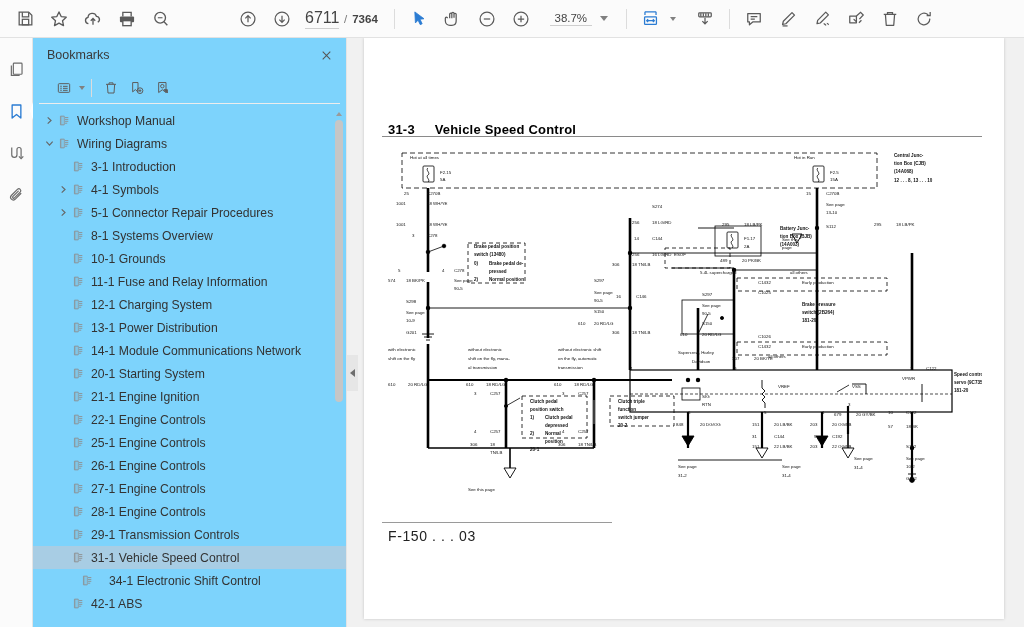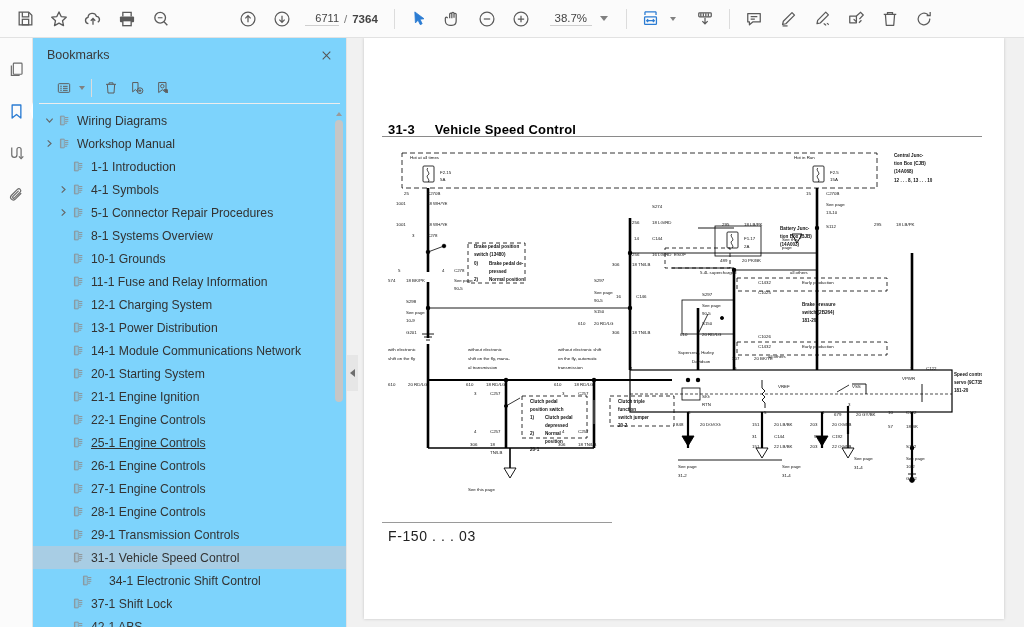--- a/index.html
+++ b/index.html
@@ -25,21 +25,21 @@
     cursor: pointer; border-radius: 3px;
     color: #5a5a5a;
   }
   .tb-btn svg { display: block; }
   .tb-sep { width: 1px; height: 20px; background: #dcdcdc; margin: 0 7px; }
 
   .pagebox { display: flex; align-items: center; font-size: 11.5px; color: #444; }
   .pagefield {
     width: 34px; text-align: right;
     border: none; border-bottom: 1px solid #cfcfcf;
-    background: transparent; font-size: 11px; color: #444;
+    background: transparent; font-size: 16px; color: #444;
     font-family: "Liberation Sans", sans-serif;
     padding-bottom: 1px; outline: none;
   }
   .pagesep { margin: 0 5px; color: #777; }
   .pagetotal { color: #444; font-weight: bold; font-size: 11.5px; }
 
   .zoombox { display: flex; align-items: center; margin-left: 12px; }
   .zoomval {
     font-size: 11.5px; color: #444; width: 42px; text-align: center;
     border-bottom: 1px solid #cfcfcf; padding-bottom: 1px;
@@ -401,57 +401,57 @@
             <circle cx="11" cy="9.3" r="2.6"></circle>
             <path d="M13.5 14.5l5 5v-5z" fill="currentColor"></path>
           </svg>
         </div>
       </div>
 
       <div class="tree">
           <div class="tnode" style="padding-left: 8px;">
             <span class="twist">
               <svg width="9" height="9" viewBox="0 0 10 10" fill="none" stroke="currentColor" stroke-width="1.3">
-                <path d="M1.5 3L5 6.7 8.5 3"></path>
-              </svg>
-            </span>
-            <span class="bm-ico">
-              <svg width="13" height="13" viewBox="0 0 24 24" fill="none" stroke="currentColor" stroke-width="1.6">
-  <path d="M4.5 4h7v16h-7z"></path>
-                <path d="M13 6.5h6M13 10h6M13 13.5h6M13 17h4"></path>
-  <path d="M7 4v16" stroke-width="1"></path>
-              </svg>
-            </span>
-            <span class="tlabel">Wiring Diagrams</span>
+                <path d="M3 1.5L6.7 5 3 8.5"></path>
+              </svg>
+            </span>
+            <span class="bm-ico">
+              <svg width="13" height="13" viewBox="0 0 24 24" fill="none" stroke="currentColor" stroke-width="1.6">
+  <path d="M4.5 4h7v16h-7z"></path>
+                <path d="M13 6.5h6M13 10h6M13 13.5h6M13 17h4"></path>
+  <path d="M7 4v16" stroke-width="1"></path>
+              </svg>
+            </span>
+            <span class="tlabel">Workshop Manual</span>
           </div>
           <div class="tnode" style="padding-left: 8px;">
             <span class="twist">
               <svg width="9" height="9" viewBox="0 0 10 10" fill="none" stroke="currentColor" stroke-width="1.3">
-                <path d="M3 1.5L6.7 5 3 8.5"></path>
-              </svg>
-            </span>
-            <span class="bm-ico">
-              <svg width="13" height="13" viewBox="0 0 24 24" fill="none" stroke="currentColor" stroke-width="1.6">
-  <path d="M4.5 4h7v16h-7z"></path>
-                <path d="M13 6.5h6M13 10h6M13 13.5h6M13 17h4"></path>
-  <path d="M7 4v16" stroke-width="1"></path>
-              </svg>
-            </span>
-            <span class="tlabel">Workshop Manual</span>
-          </div>
-          <div class="tnode" style="padding-left: 22px;">
-            <span class="twist"></span>
-            <span class="bm-ico">
-              <svg width="13" height="13" viewBox="0 0 24 24" fill="none" stroke="currentColor" stroke-width="1.6">
-  <path d="M4.5 4h7v16h-7z"></path>
-                <path d="M13 6.5h6M13 10h6M13 13.5h6M13 17h4"></path>
-  <path d="M7 4v16" stroke-width="1"></path>
-              </svg>
-            </span>
-            <span class="tlabel">1-1 Introduction</span>
+                <path d="M1.5 3L5 6.7 8.5 3"></path>
+              </svg>
+            </span>
+            <span class="bm-ico">
+              <svg width="13" height="13" viewBox="0 0 24 24" fill="none" stroke="currentColor" stroke-width="1.6">
+  <path d="M4.5 4h7v16h-7z"></path>
+                <path d="M13 6.5h6M13 10h6M13 13.5h6M13 17h4"></path>
+  <path d="M7 4v16" stroke-width="1"></path>
+              </svg>
+            </span>
+            <span class="tlabel">Wiring Diagrams</span>
+          </div>
+          <div class="tnode" style="padding-left: 22px;">
+            <span class="twist"></span>
+            <span class="bm-ico">
+              <svg width="13" height="13" viewBox="0 0 24 24" fill="none" stroke="currentColor" stroke-width="1.6">
+  <path d="M4.5 4h7v16h-7z"></path>
+                <path d="M13 6.5h6M13 10h6M13 13.5h6M13 17h4"></path>
+  <path d="M7 4v16" stroke-width="1"></path>
+              </svg>
+            </span>
+            <span class="tlabel">3-1 Introduction</span>
           </div>
           <div class="tnode" style="padding-left: 22px;">
             <span class="twist">
               <svg width="9" height="9" viewBox="0 0 10 10" fill="none" stroke="currentColor" stroke-width="1.3">
                 <path d="M3 1.5L6.7 5 3 8.5"></path>
               </svg>
             </span>
             <span class="bm-ico">
               <svg width="13" height="13" viewBox="0 0 24 24" fill="none" stroke="currentColor" stroke-width="1.6">
   <path d="M4.5 4h7v16h-7z"></path>
@@ -568,21 +568,21 @@
             <span class="twist"></span>
             <span class="bm-ico">
               <svg width="13" height="13" viewBox="0 0 24 24" fill="none" stroke="currentColor" stroke-width="1.6">
   <path d="M4.5 4h7v16h-7z"></path>
                 <path d="M13 6.5h6M13 10h6M13 13.5h6M13 17h4"></path>
   <path d="M7 4v16" stroke-width="1"></path>
               </svg>
             </span>
             <span class="tlabel">22-1 Engine Controls</span>
           </div>
-          <div class="tnode" style="padding-left: 22px; text-decoration: underline;">
+          <div class="tnode" style="padding-left: 22px;">
             <span class="twist"></span>
             <span class="bm-ico">
               <svg width="13" height="13" viewBox="0 0 24 24" fill="none" stroke="currentColor" stroke-width="1.6">
   <path d="M4.5 4h7v16h-7z"></path>
                 <path d="M13 6.5h6M13 10h6M13 13.5h6M13 17h4"></path>
   <path d="M7 4v16" stroke-width="1"></path>
               </svg>
             </span>
             <span class="tlabel">25-1 Engine Controls</span>
           </div>
@@ -644,31 +644,20 @@
           <div class="tnode" style="padding-left: 22px; gap: 9px;">
             <span class="twist"></span>
             <span class="bm-ico">
               <svg width="13" height="13" viewBox="0 0 24 24" fill="none" stroke="currentColor" stroke-width="1.6">
   <path d="M4.5 4h7v16h-7z"></path>
                 <path d="M13 6.5h6M13 10h6M13 13.5h6M13 17h4"></path>
   <path d="M7 4v16" stroke-width="1"></path>
               </svg>
             </span>
             <span class="tlabel">34-1 Electronic Shift Control</span>
-          </div>
-          <div class="tnode" style="padding-left: 22px;">
-            <span class="twist"></span>
-            <span class="bm-ico">
-              <svg width="13" height="13" viewBox="0 0 24 24" fill="none" stroke="currentColor" stroke-width="1.6">
-  <path d="M4.5 4h7v16h-7z"></path>
-                <path d="M13 6.5h6M13 10h6M13 13.5h6M13 17h4"></path>
-  <path d="M7 4v16" stroke-width="1"></path>
-              </svg>
-            </span>
-            <span class="tlabel">37-1 Shift Lock</span>
           </div>
           <div class="tnode" style="padding-left: 22px;">
             <span class="twist"></span>
             <span class="bm-ico">
               <svg width="13" height="13" viewBox="0 0 24 24" fill="none" stroke="currentColor" stroke-width="1.6">
   <path d="M4.5 4h7v16h-7z"></path>
                 <path d="M13 6.5h6M13 10h6M13 13.5h6M13 17h4"></path>
   <path d="M7 4v16" stroke-width="1"></path>
               </svg>
             </span>

